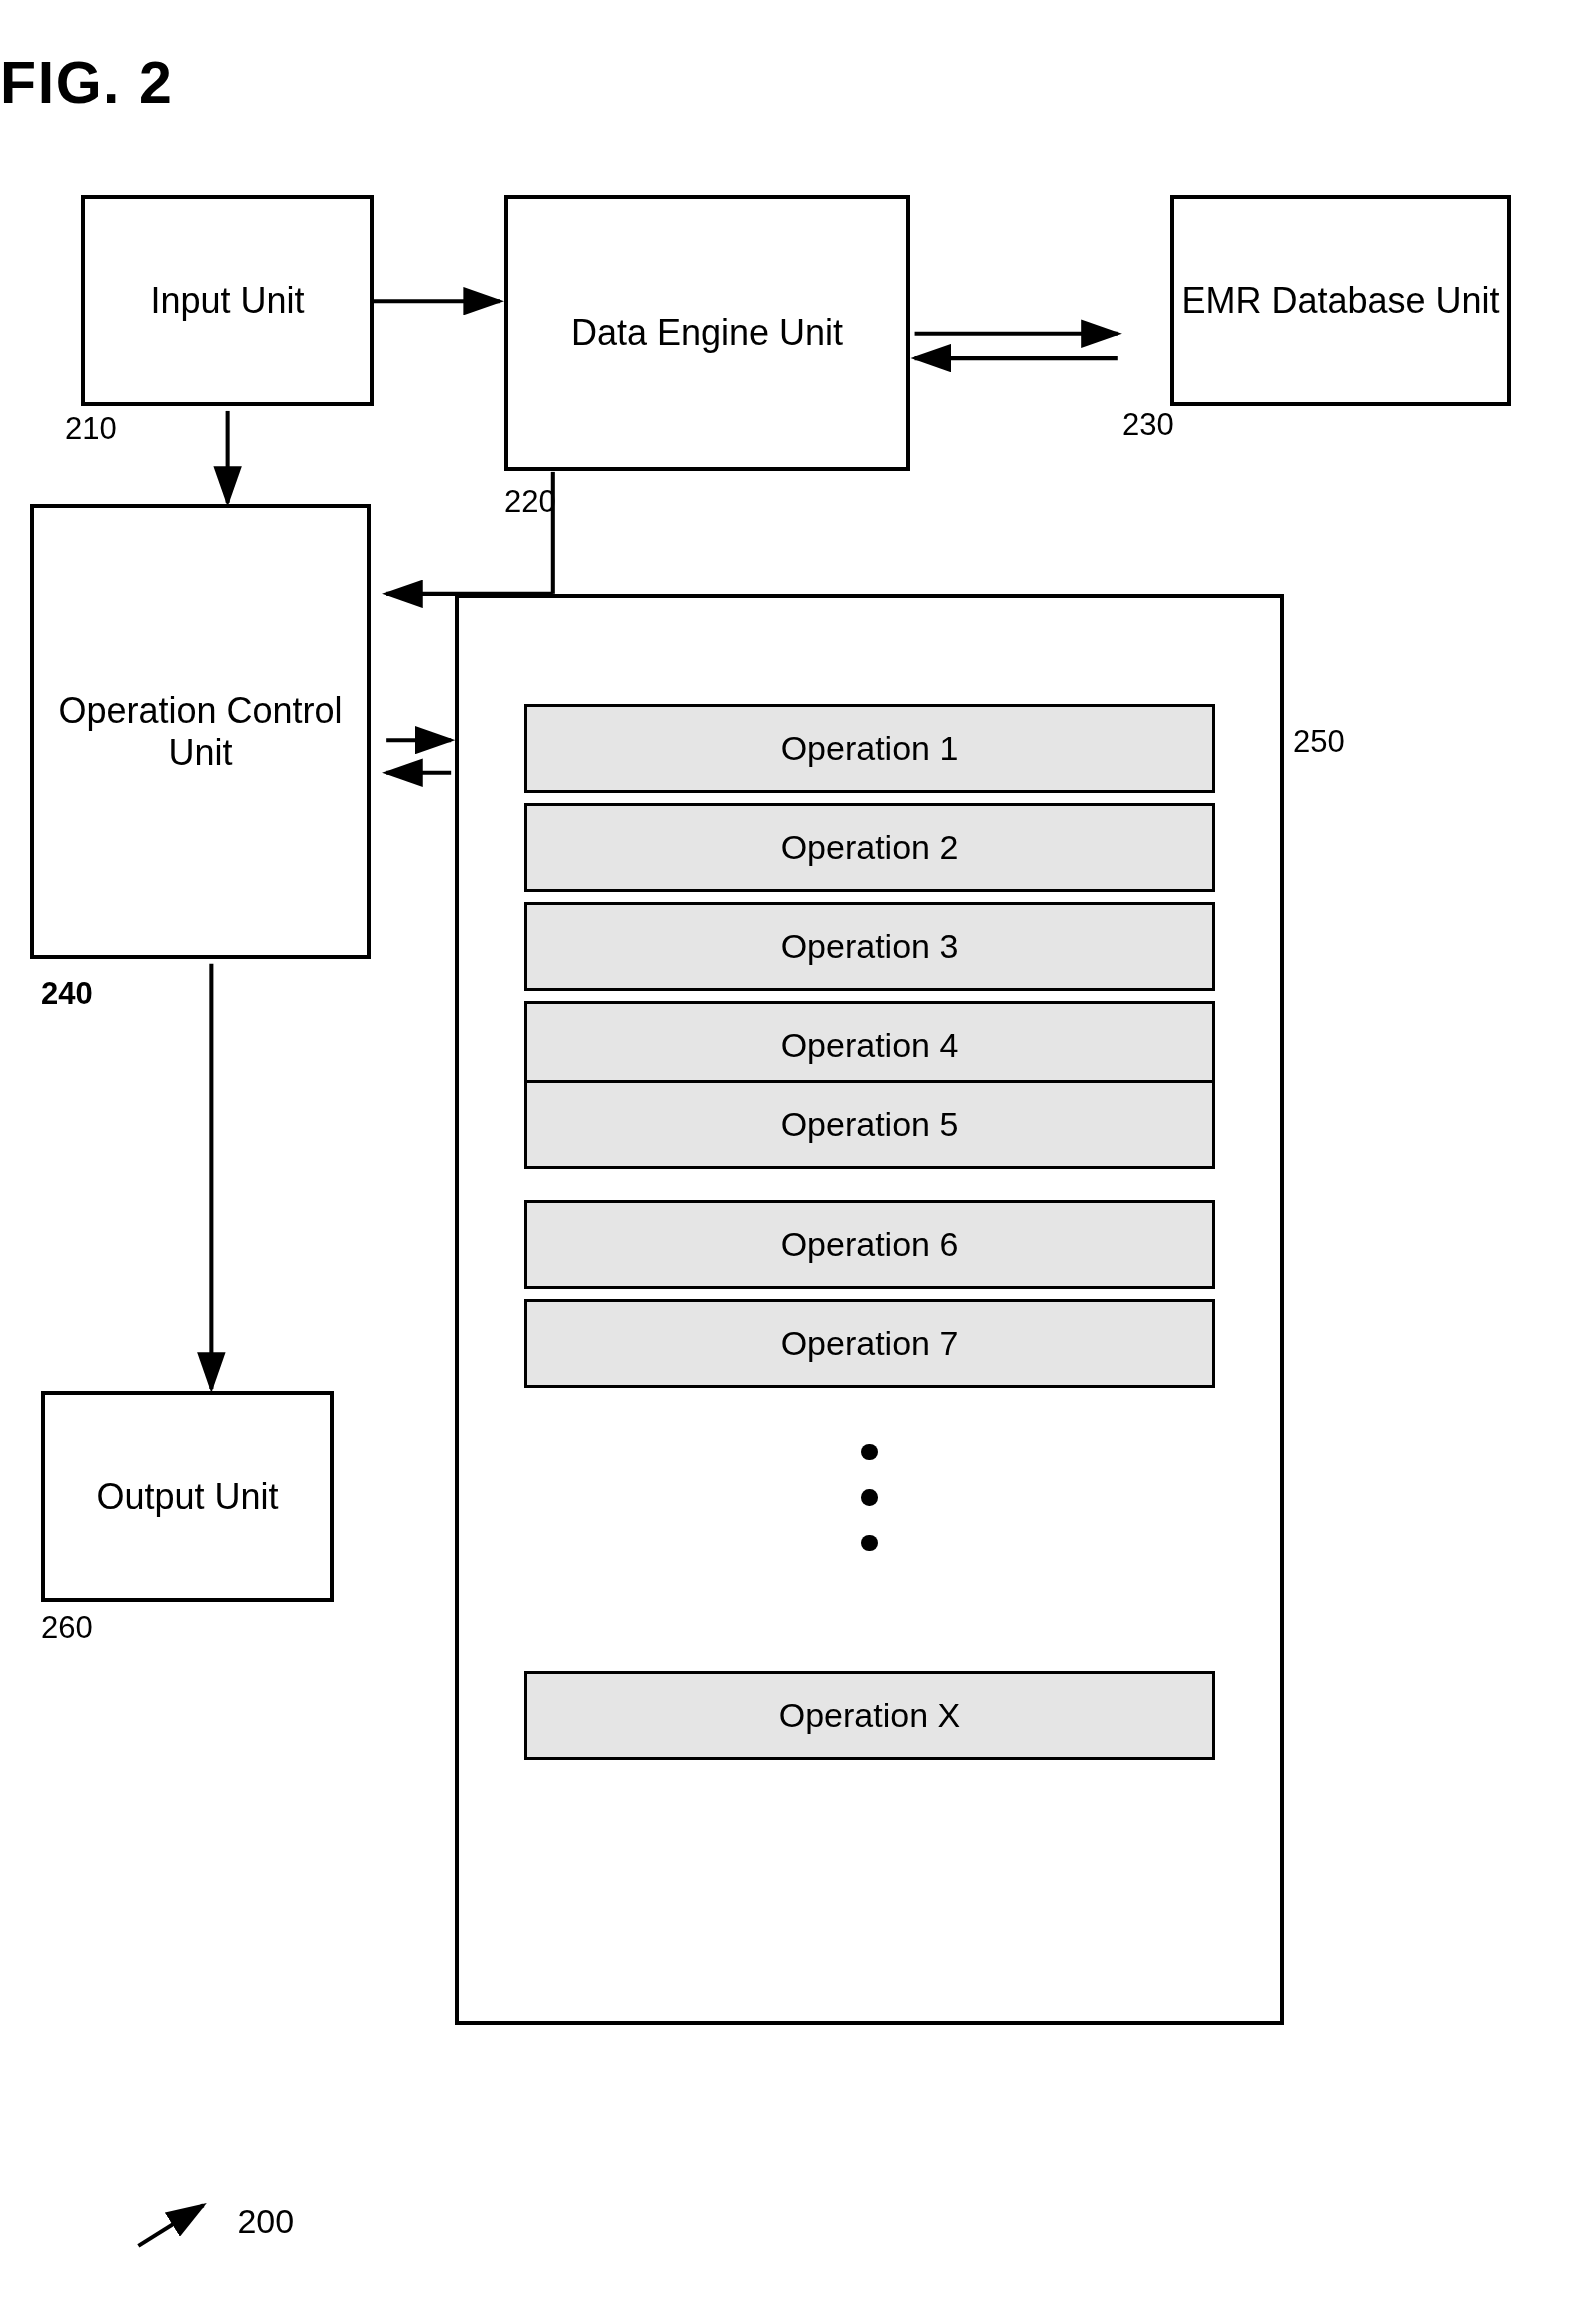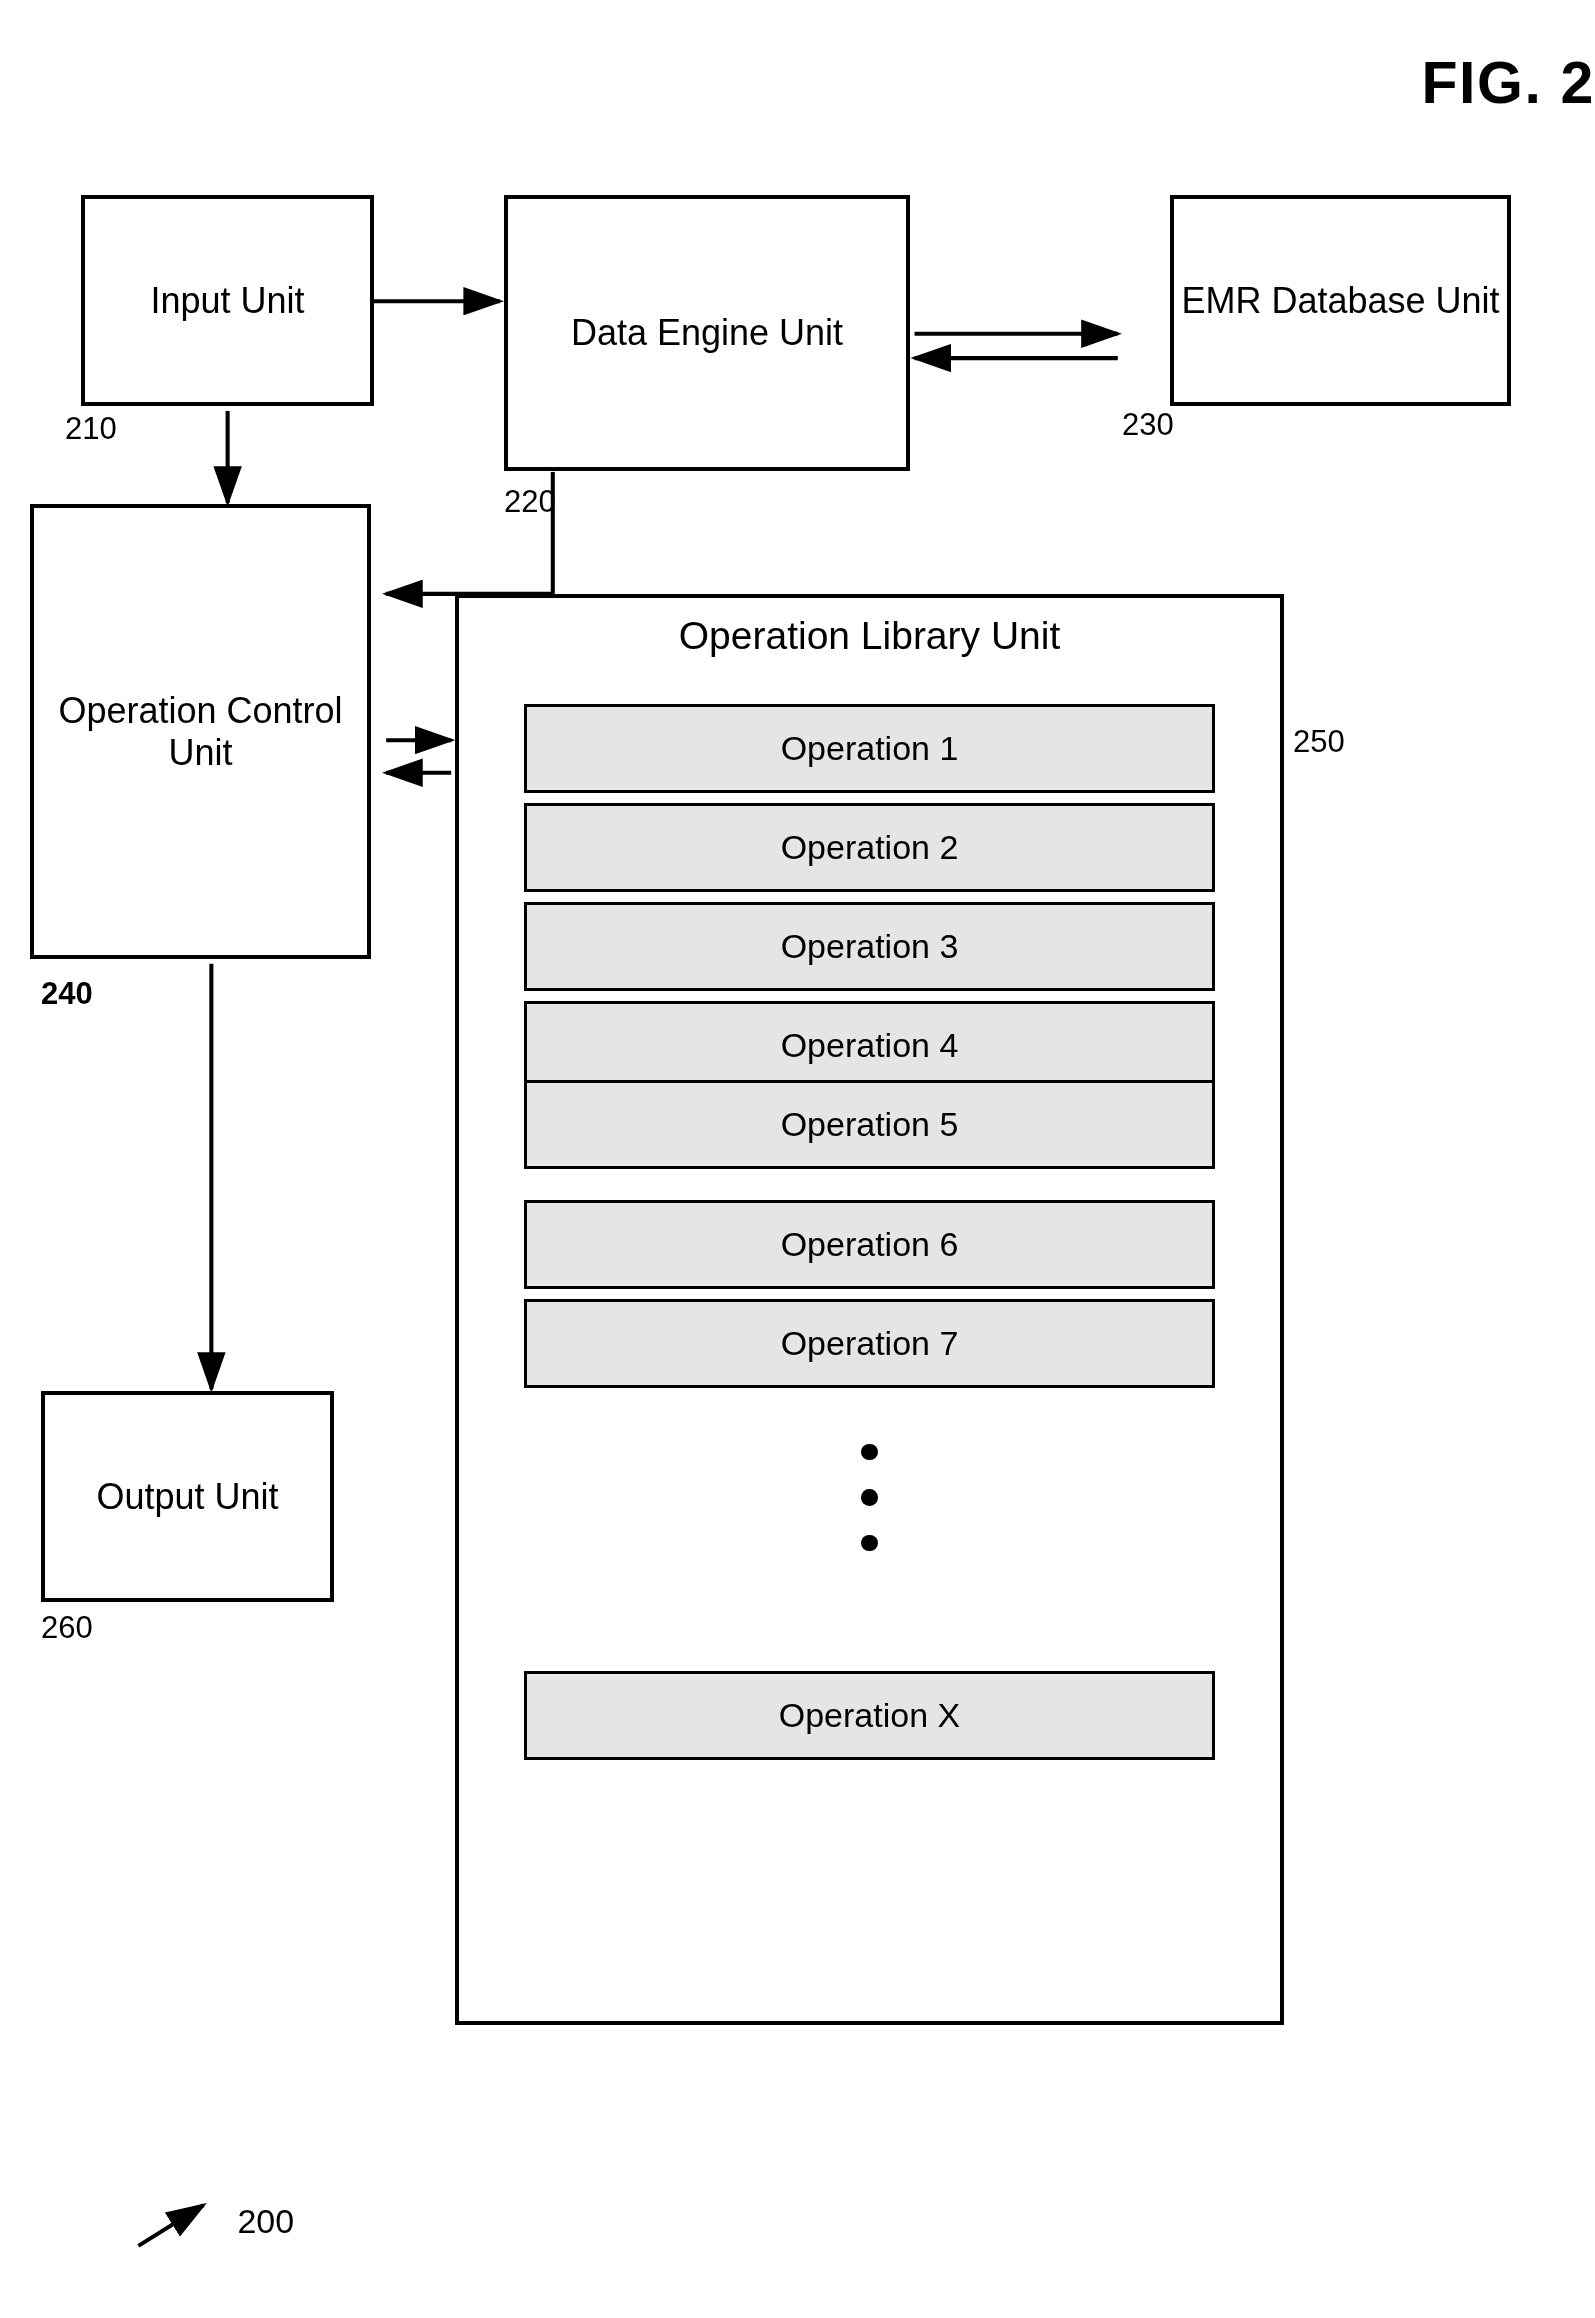--- a/index.html
+++ b/index.html
@@ -6,21 +6,21 @@
     body {
       background: #ffffff;
       font-family: Arial, sans-serif;
       width: 1595px;
       height: 2319px;
       position: relative;
       overflow: hidden;
     }
 
     .fig-title {
-      text-align: right;
+      text-align: left;
       font-size: 59px;
       font-weight: bold;
       padding-top: 49px;
       letter-spacing: 1.6px;
     }
 
     .diagram-container {
       position: absolute;
       top: 106px;
       left: 0;
@@ -201,21 +201,20 @@
 
   <div id="emr-database-unit" class="box">
     <span>EMR Database Unit</span>
   </div>
 
   <div id="operation-control-unit" class="box">
     <span>Operation Control Unit</span>
   </div>
 
   <div id="operation-library-outer">
-    <div id="operation-library-label">Operation Library Unit</div>
 
     <div id="op1" class="op-box">
       <span>Operation 1</span>
     </div>
     <div id="op2" class="op-box">
       <span>Operation 2</span>
     </div>
     <div id="op3" class="op-box">
       <span>Operation 3</span>
     </div>

